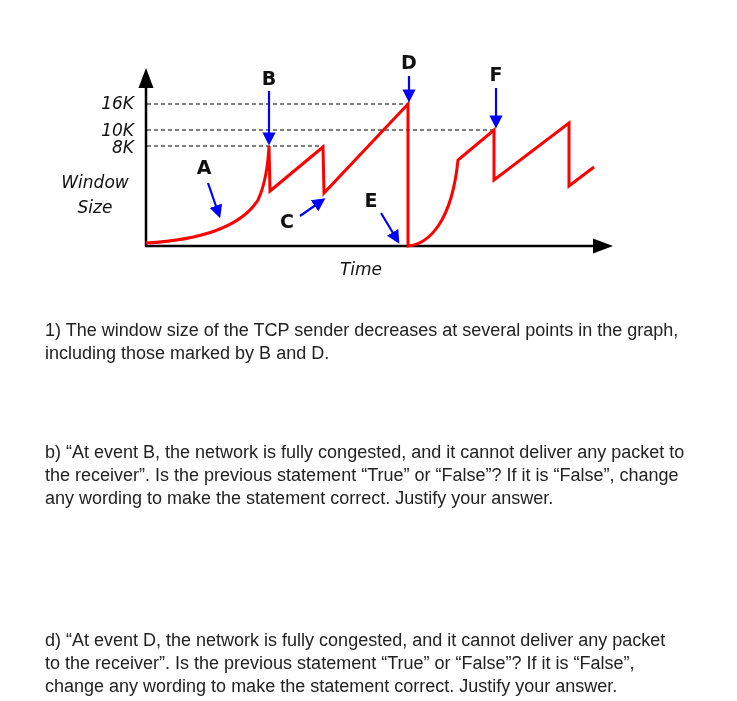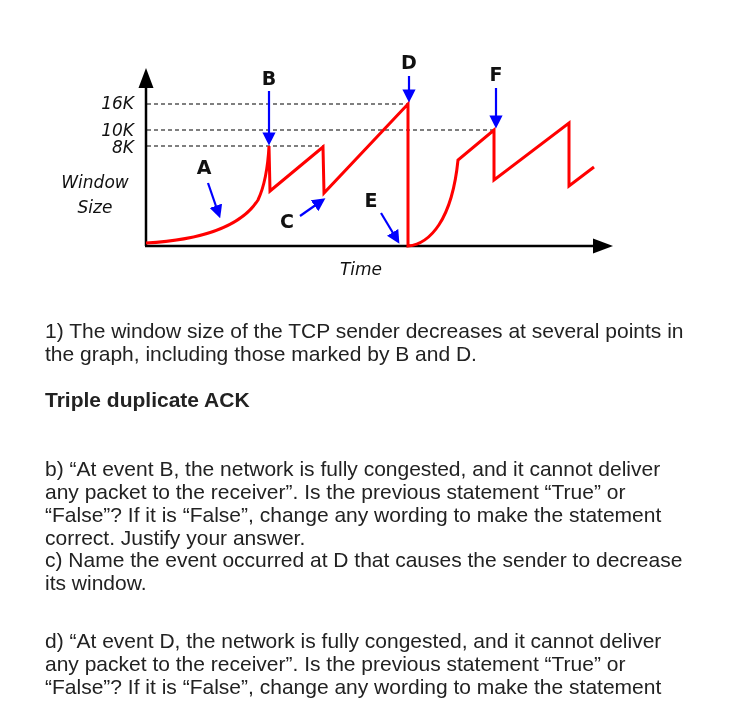--- a/index.html
+++ b/index.html
@@ -1,18 +1,18 @@
 <!DOCTYPE html>
 <html><head>
 <meta charset="utf-8">
 <style>
   html, body { margin:0; padding:0; background:#ffffff; }
   body { width:737px; height:701px; position:relative; overflow:hidden; font-family:"Liberation Sans", sans-serif; }
   #chart { position:absolute; left:0; top:0; width:737px; height:300px; }
-  .q { position:absolute; left:45px; width:640px; font-size:21px; line-height:23px; color:#222; }
+  .q { position:absolute; left:45px; width:640px; font-size:18px; line-height:23px; color:#222; }
   .q p { margin:0; }
   .ans { font-weight:bold; }
   .ylbl { font-family:"DejaVu Sans", sans-serif; font-style:italic; font-size:17px; fill:#111; }
   .evlbl { font-family:"DejaVu Sans", sans-serif; font-weight:bold; font-size:19px; fill:#111; }
 </style>
 </head>
 <body>
 
 <svg id="chart" viewBox="0 0 737 300" xmlns="http://www.w3.org/2000/svg">
   <defs>
@@ -60,26 +60,24 @@
 
   <text class="evlbl" x="496" y="81" text-anchor="middle">F</text>
   <line x1="496" y1="88" x2="496" y2="122" stroke="#0000ff" stroke-width="2.2" marker-end="url(#bluearrow)"></line>
 </svg>
 
 <div class="q" style="top:319px;">
   <p>1) The window size of the TCP sender decreases at several points in the graph, including those marked by B and D.</p>
 </div>
 
 <div class="q" style="top:388px;">
-  <p class="ans">Triple duplicate ACK</p>
 </div>
 
-<div class="q" style="top:457px;">
+<div class="q" style="top:441px;">
   <p>b) “At event B, the network is fully congested, and it cannot deliver any packet to the receiver”. Is the previous statement “True” or “False”? If it is “False”, change any wording to make the statement correct. Justify your answer.</p>
 </div>
 
 <div class="q" style="top:548px;">
-  <p>c) Name the event occurred at D that causes the sender to decrease its window.</p>
 </div>
 
 <div class="q" style="top:629px;">
   <p>d) “At event D, the network is fully congested, and it cannot deliver any packet to the receiver”. Is the previous statement “True” or “False”? If it is “False”, change any wording to make the statement correct. Justify your answer.</p>
 </div>
 
 </body></html>

